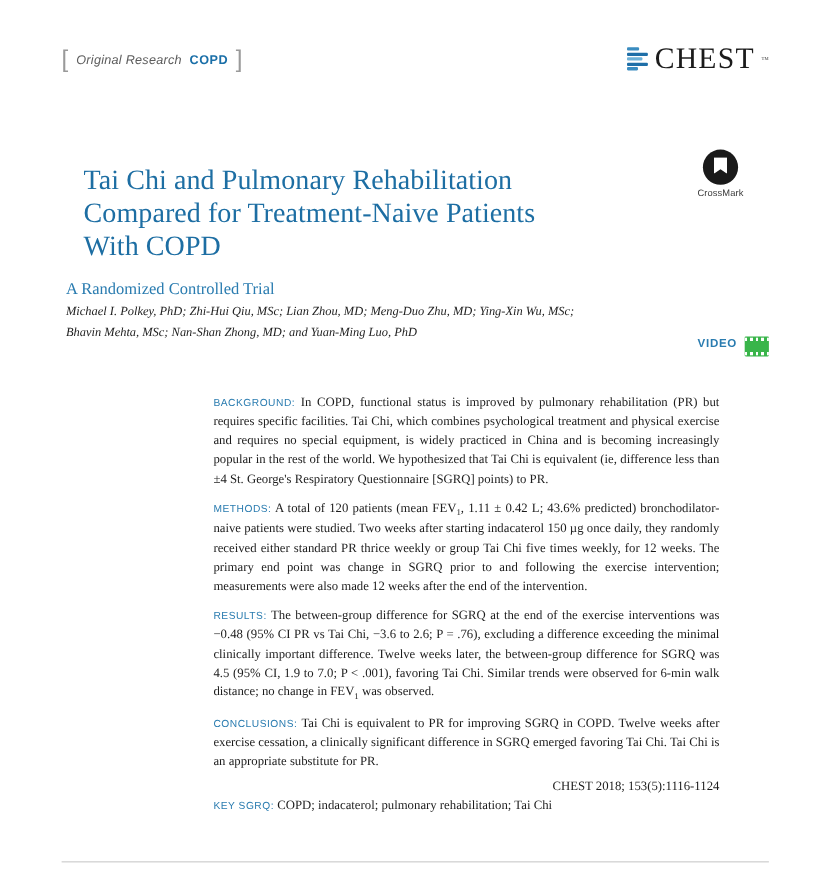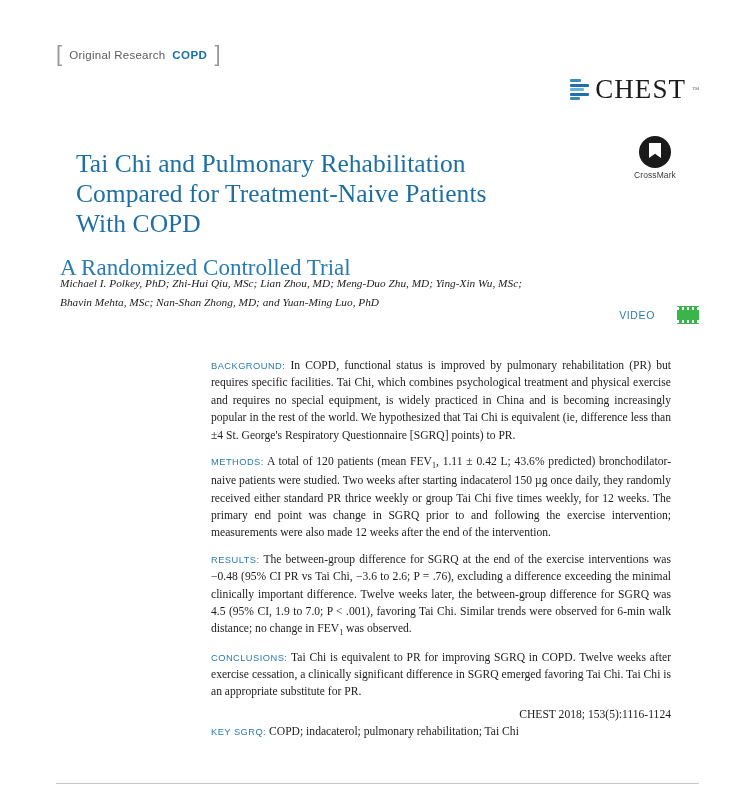--- a/index.html
+++ b/index.html
@@ -38,35 +38,35 @@
   .bracket {
     color: #9a9a9a;
     font-size: 22px;
     font-weight: 300;
     line-height: 1;
     position: relative;
     top: -1px;
   }
   .cat-label {
     color: #5c5c5c;
+    font-style: italic;
   }
   .cat-topic {
     color: #1a6fa8;
     font-weight: bold;
     letter-spacing: 0.04em;
   }
 
   .chest-logo {
     position: absolute;
     right: 0;
     top: -4px;
     display: flex;
     align-items: center;
     gap: 6px;
-    margin-top: 36px;
   }
   .chest-mark {
     display: inline-block;
     width: 19px;
     height: 21px;
     position: relative;
   }
   .chest-mark i {
     position: absolute;
     left: 0;
@@ -103,21 +103,21 @@
     font-family: "Liberation Serif", serif;
     font-size: 25.5px;
     line-height: 1.18;
     color: #1d6ea3;
     font-weight: normal;
     margin: 16px;
     letter-spacing: 0.002em;
   }
   .paper-subtitle {
     font-family: "Liberation Serif", serif;
-    font-size: 23px;
+    font-size: 15px;
     color: #2a7cb0;
     margin: 8px 0 0 0;
     font-weight: normal;
   }
 
   
   .crossmark {
     position: absolute;
     top: 136px;
     right: 56px;
@@ -163,22 +163,23 @@
     line-height: 1.72;
     color: #222;
   }
 
   
   .video-link {
     position: absolute;
     top: 306px;
     right: 56px;
     display: flex;
-    align-items: center;
-    gap: 22px;
+    align-items: flex-start;
+    gap: 7px;
+    font-weight: bold;
   }
   .video-label {
     font-family: "Liberation Sans", sans-serif;
     font-size: 10.5px;
     color: #2a7cb0;
     letter-spacing: 0.06em;
   }
   .video-icon {
     width: 22px;
     height: 18px;
@@ -196,21 +197,21 @@
     background:
       repeating-linear-gradient(to right, #ffffff 0 2.5px, transparent 2.5px 5px);
   }
   .video-icon::before { top: 1px; }
   .video-icon::after  { bottom: 1px; }
 
   
   .abstract {
     position: absolute;
     top: 357px;
-    left: 211px;
+    left: 194px;
     width: 460px;
     font-family: "Liberation Serif", serif;
     font-size: 11.6px;
     line-height: 1.5;
     text-align: justify;
     color: #1c1c1c;
   }
   .abstract p {
     margin: 0 0 9px 0;
   }

